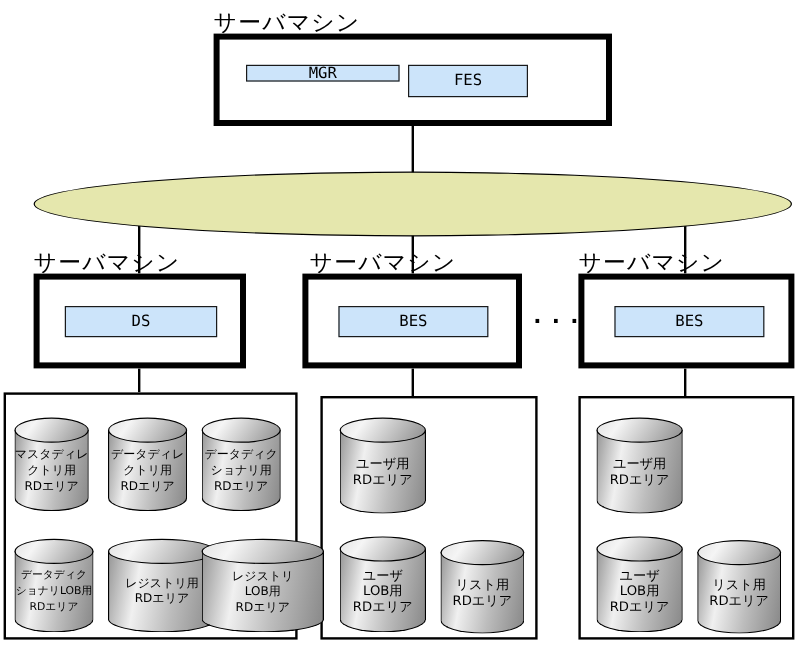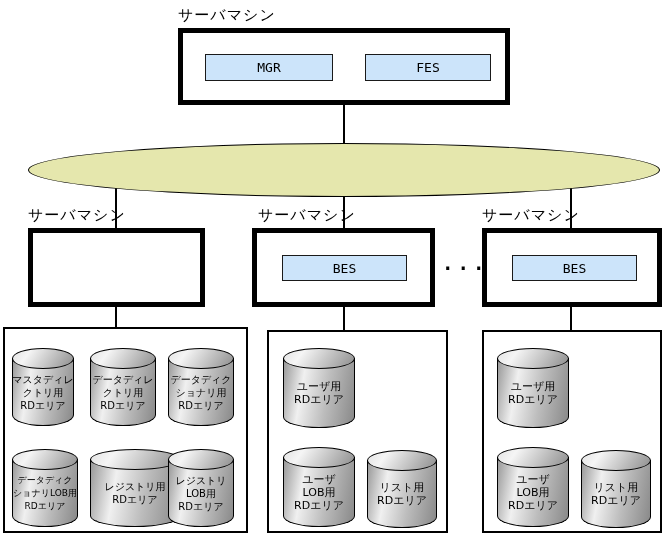--- a/index.html
+++ b/index.html
@@ -1,21 +1,21 @@
 <!DOCTYPE html>
 <html><head>
 <meta charset="utf-8">
 <style>
   html,body{margin:0;padding:0;background:#fff;}
   #stage{
     position:relative;width:665px;height:539px;background:#fff;
     font-family:"DejaVu Sans",sans-serif;color:#000;overflow:hidden;
   }
   .machine-label{
-    position:absolute;font-size:15px;letter-spacing:1px;white-space:nowrap;
+    position:absolute;font-size:19px;letter-spacing:1px;white-space:nowrap;
   }
   .thick-box{
     position:absolute;border:5px solid #000;background:#fff;box-sizing:border-box;z-index:3;
   }
   .comp-box{
     position:absolute;border:1px solid #1a1a1a;background:#CCE4FA;box-sizing:border-box;
     display:flex;align-items:center;justify-content:center;
     font-family:"DejaVu Sans Mono",monospace;font-size:13px;z-index:4;
   }
   .conn{position:absolute;width:2px;background:#000;z-index:1;}
@@ -48,35 +48,36 @@
     font-family:"DejaVu Sans Mono",monospace;z-index:3;
   }
 </style>
 </head>
 <body>
 
 <div id="stage">
 
   <div class="machine-label" style="left:178px;top:6px;">サーバマシン</div>
   <div class="thick-box" style="left:178px;top:28px;width:332px;height:77px;"></div>
-  <div class="comp-box" style="left: 205px; top: 54px; width: 128px; height: 27px; background: rgb(204, 228, 250);">MGR</div>
-  <div class="comp-box" style="left: 365px; top: 54px; width: 126px; height: 27px; background: rgb(204, 228, 250);">FES</div>
+  <div class="comp-box" style="left: 205px; top: 54px; width: 128px; height: 14px; background: rgb(204, 228, 250);">MGR</div>
+  <div class="comp-box" style="left: 340px; top: 54px; width: 100px; height: 27px; background: rgb(204, 228, 250);">FES</div>
 
   <div class="conn" style="left:343px;top:105px;height:65px;"></div>
   <div class="conn" style="left:115px;top:170px;height:58px;"></div>
   <div class="conn" style="left:343px;top:170px;height:58px;"></div>
   <div class="conn" style="left:570px;top:170px;height:58px;"></div>
   <div class="conn" style="left:115px;top:307px;height:20px;"></div>
   <div class="conn" style="left:343px;top:307px;height:23px;"></div>
   <div class="conn" style="left:570px;top:307px;height:23px;"></div>
 
   <div class="ellipse" style="background: rgb(229, 231, 173);"></div>
 
   <div class="machine-label" style="left:28px;top:206px;">サーバマシン</div>
   <div class="thick-box" style="left:28px;top:228px;width:177px;height:79px;"></div>
+  <div class="comp-box" style="left: 54px; top: 255px; width: 127px; height: 26px; background: rgb(204, 228, 250);">DS</div>
 
   <div class="machine-label" style="left:258px;top:206px;">サーバマシン</div>
   <div class="thick-box" style="left:252px;top:228px;width:183px;height:79px;"></div>
   <div class="comp-box" style="left: 282px; top: 255px; width: 125px; height: 26px; background: rgb(204, 228, 250);">BES</div>
 
   <div class="dots" style="left:442px;top:252px;">...</div>
 
   <div class="machine-label" style="left:482px;top:206px;">サーバマシン</div>
   <div class="thick-box" style="left:482px;top:228px;width:180px;height:79px;"></div>
   <div class="comp-box" style="left: 512px; top: 255px; width: 125px; height: 26px; background: rgb(204, 228, 250);">BES</div>
@@ -110,21 +111,21 @@
     <div class="cyl-label" style="font-size:9px;">データディク
 ショナリLOB用
 RDエリア</div>
   </div>
   <div class="cyl" style="left:90px;top:449px;width:66px;height:78px;padding-left:24px;">
     <div class="cyl-body"></div>
     <div class="cyl-top"></div>
     <div class="cyl-label">レジストリ用
 RDエリア</div>
   </div>
-  <div class="cyl" style="left:168px;top:449px;width:66px;height:78px;">
+  <div class="cyl" style="left:168px;top:449px;width:66px;height:78px;padding-left:36px;">
     <div class="cyl-body"></div>
     <div class="cyl-top"></div>
     <div class="cyl-label">レジストリ
 LOB用
 RDエリア</div>
   </div>
 
   <div class="storage-box" style="left:267px;top:330px;width:181px;height:203px;"></div>
 
   <div class="cyl" style="left:283px;top:348px;width:72px;height:80px;">

